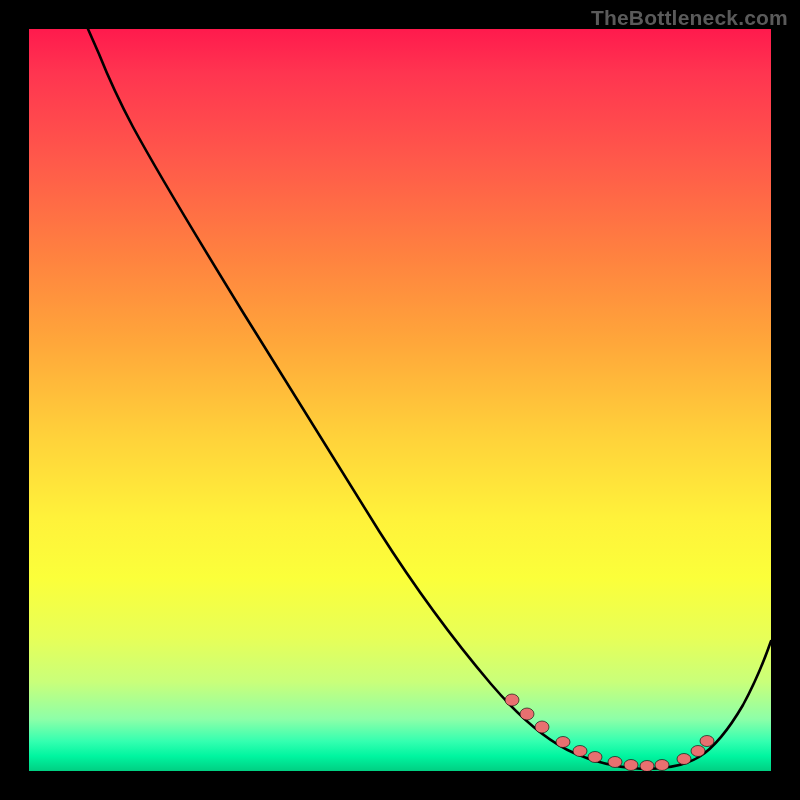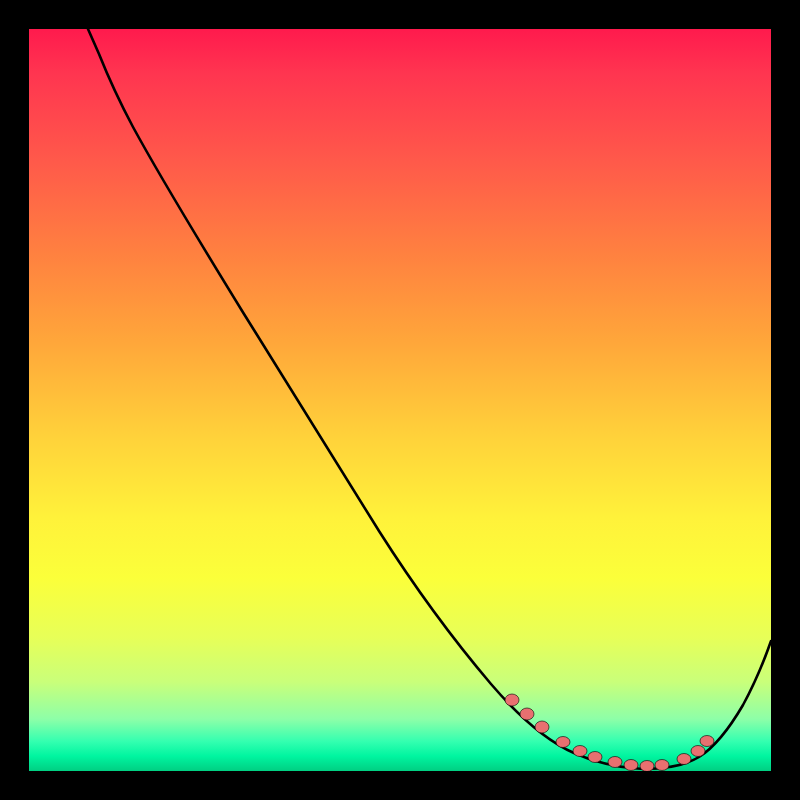--- a/index.html
+++ b/index.html
@@ -68,20 +68,21 @@
     fill: #e87070;
     stroke: #000;
     stroke-width: 0.6;
   }
 </style>
 </head>
 <body>
 
 <div class="stage">
 
+  <div class="attribution">TheBottleneck.com</div>
 
   <div class="plot">
 
     <svg class="curve" viewBox="0 0 742 742" preserveAspectRatio="none">
       <path d="M 59 0
                L 70 25
                C 78 45, 88 68, 104 98
                C 135 155, 175 220, 215 285
                C 260 358, 305 430, 350 502
                C 390 565, 428 615, 462 655

